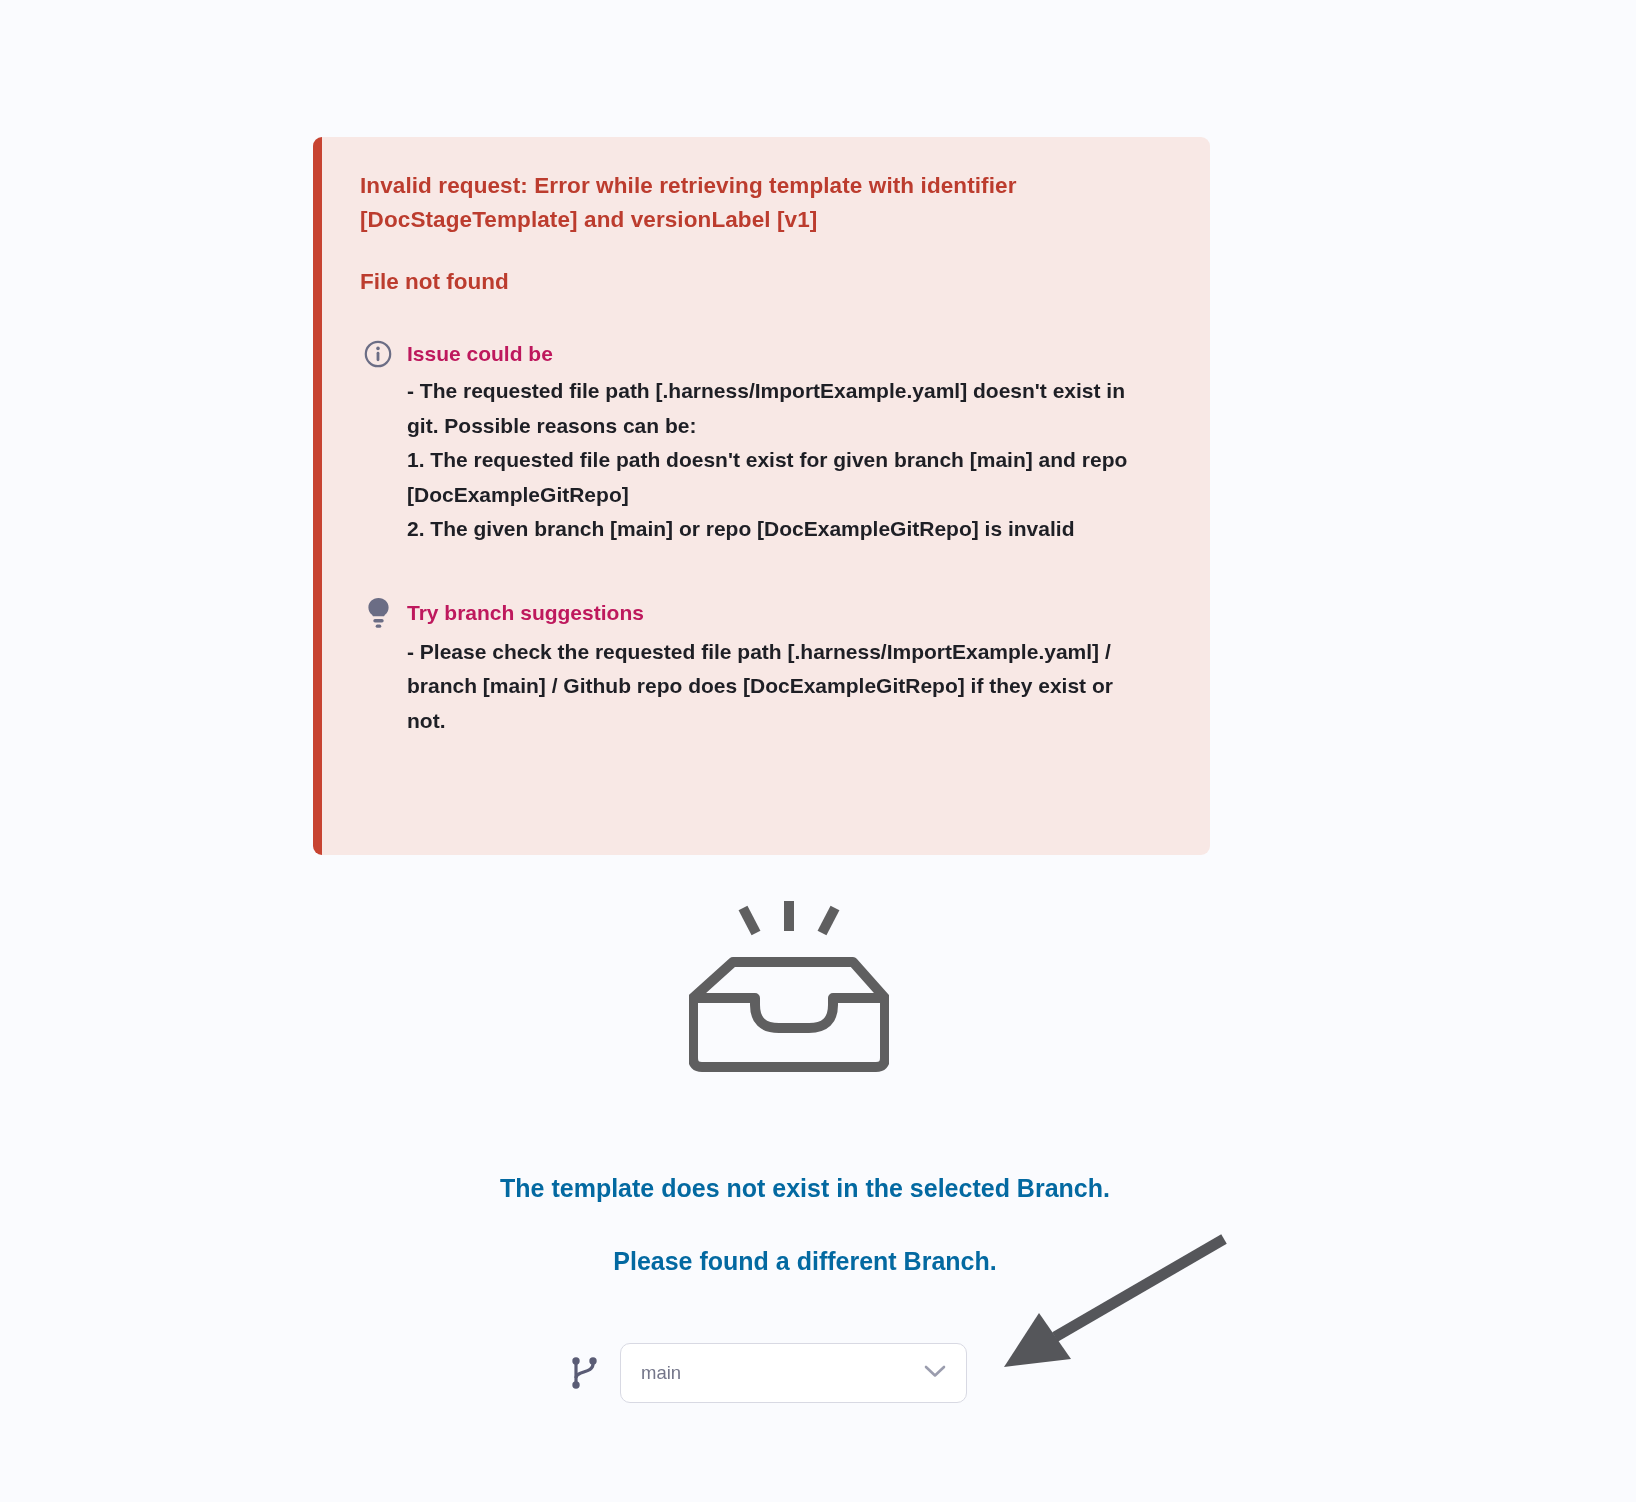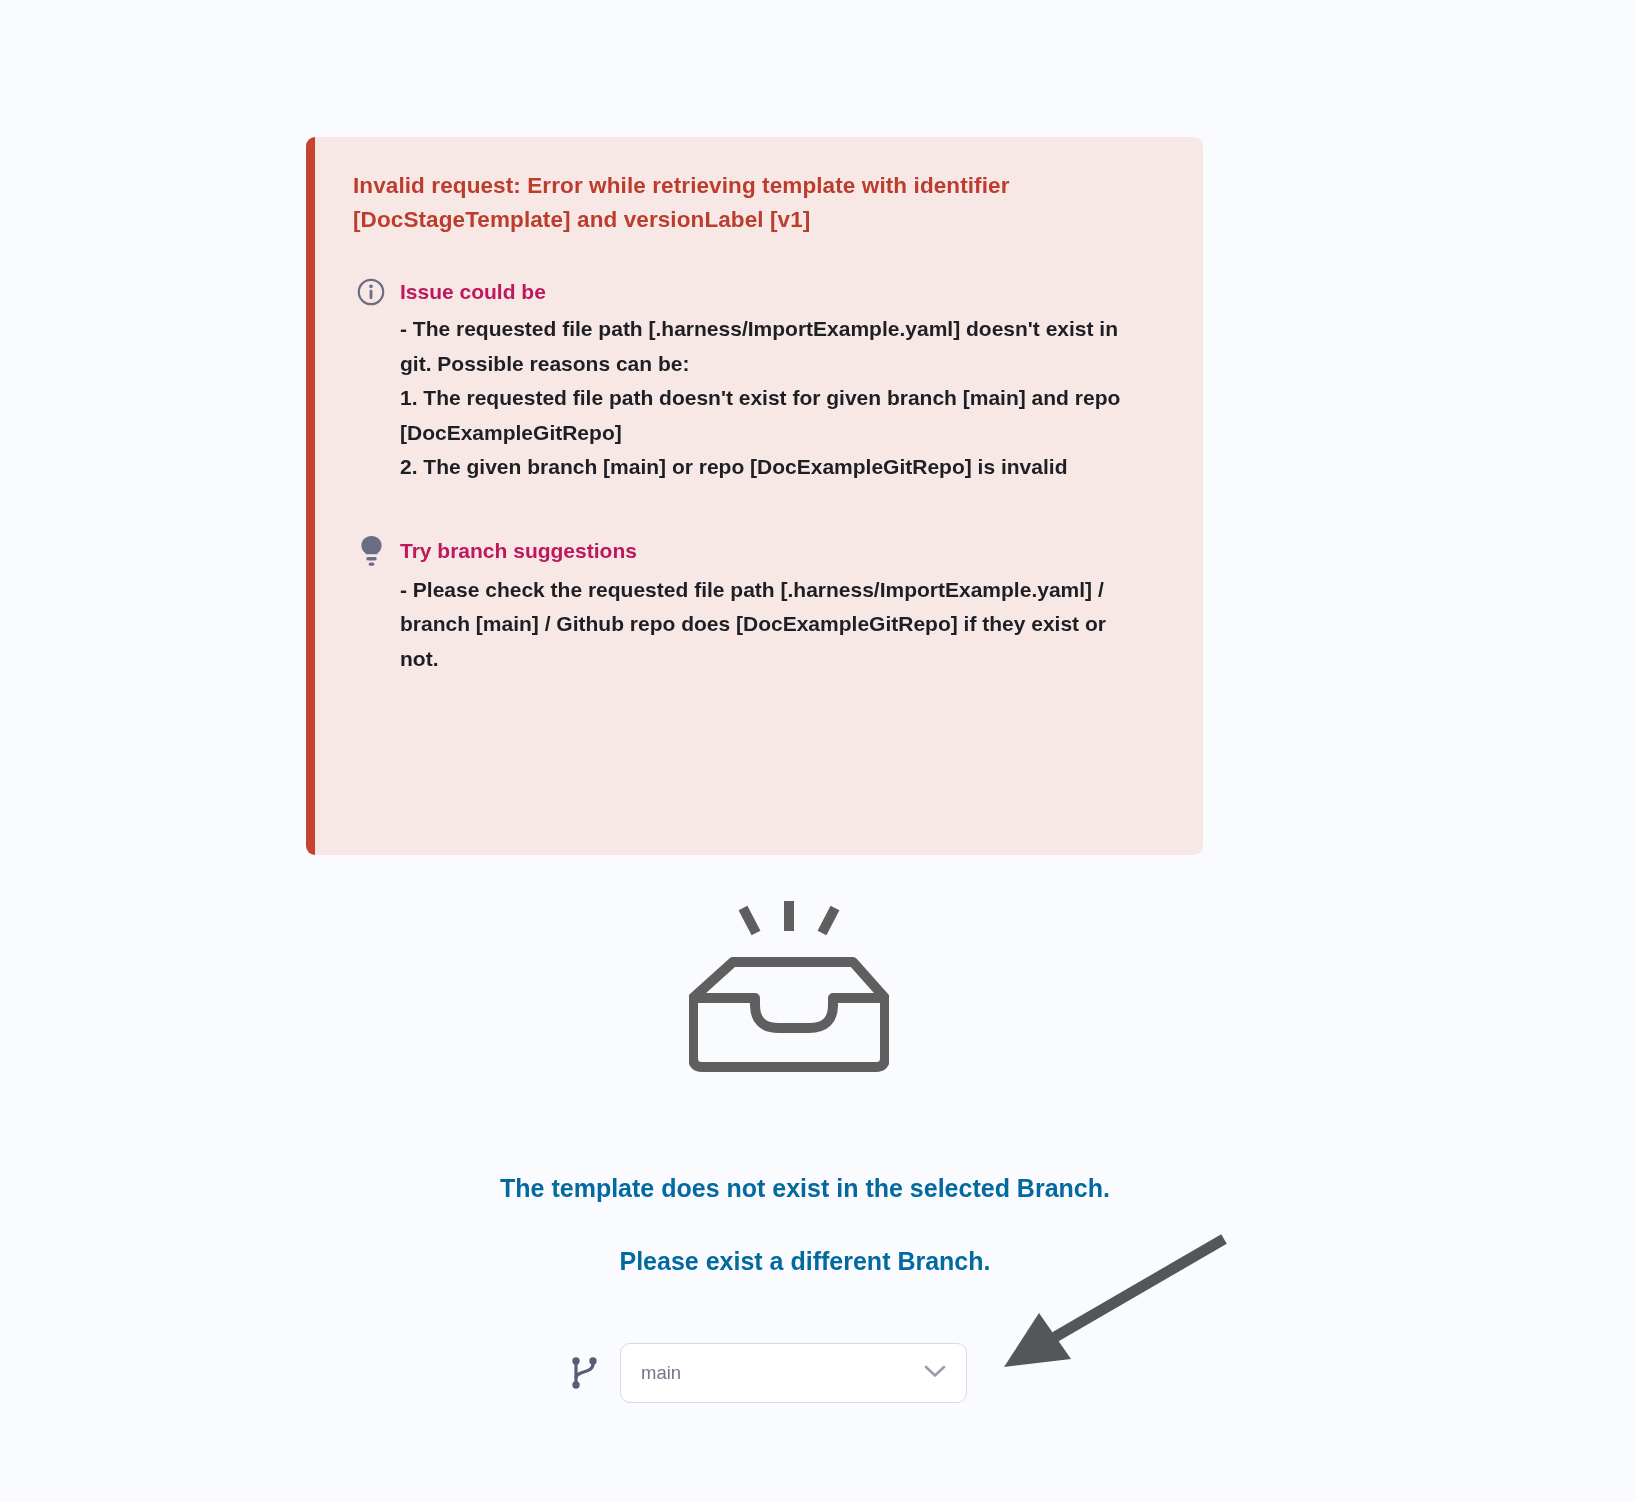--- a/index.html
+++ b/index.html
@@ -8,21 +8,21 @@
     position: relative;
     background: #fafbfe;
     font-family: "Liberation Sans", "DejaVu Sans", sans-serif;
     color: #1e1f25;
     overflow: hidden;
   }
 
   
   .error-panel {
     position: absolute;
-    left: 306px; top: 137px;
+    left: 313px; top: 137px;
     width: 897px; min-height: 718px;
     box-sizing: border-box;
     background: #f8e8e5;
     border-left: 9px solid #c74331;
     border-radius: 9px;
     padding: 32px 30px 110px 38px;
   }
   .error-title {
     color: #bc3c2e;
     font-size: 22.5px;
@@ -107,20 +107,21 @@
     color: #74768a;
   }
   .pointer-arrow { position: absolute; left: 980px; top: 1220px; }
 </style>
 </head>
 <body>
 
 <div class="error-panel">
   <div class="error-title">Invalid request: Error while retrieving template with identifier
 [DocStageTemplate] and versionLabel [v1]</div>
+  <div class="error-subtitle">File not found</div>
 
   <div class="section">
     <div class="section-head">
       <span class="sec-icon">
         <svg width="28" height="28" viewBox="0 0 28 28">
           <circle cx="14" cy="14" r="12.2" fill="none" stroke="#6b6d85" stroke-width="2.2"></circle>
           <circle cx="14" cy="8.4" r="1.8" fill="#6b6d85"></circle>
           <rect x="12.6" y="11.8" width="2.8" height="9.4" rx="1.4" fill="#6b6d85"></rect>
         </svg>
       </span>
@@ -154,21 +155,21 @@
   <svg width="200" height="180" viewBox="0 0 200 180" fill="none" stroke="#5f5f60" stroke-width="10">
     <line x1="100" y1="6" x2="100" y2="36"></line>
     <line x1="54" y1="13" x2="67" y2="38"></line>
     <line x1="146" y1="13" x2="133" y2="38"></line>
     <path d="M4 103 L44 67 H164 L196 103 V163 Q196 172 187 172 H13 Q4 172 4 163 Z" stroke-linejoin="round"></path>
     <path d="M4 103 H66 V110 Q66 133 90 133 H120 Q144 133 144 110 V103 H196" stroke-linejoin="round"></path>
   </svg>
 </div>
 
 <div class="msg msg1">The template does not exist in the selected Branch.</div>
-<div class="msg msg2">Please exist a different Branch.</div>
+<div class="msg msg2">Please found a different Branch.</div>
 
 <div class="select-row">
   <span class="branch-icon-box">
     <svg width="34" height="36" viewBox="0 0 34 36">
       <line x1="8" y1="8" x2="8" y2="28" stroke="#5a5c75" stroke-width="3.2"></line>
       <path d="M25 9 C25 18.5 8 15.5 8 23" fill="none" stroke="#5a5c75" stroke-width="3.2"></path>
       <circle cx="8" cy="6" r="3.7" fill="#5a5c75"></circle>
       <circle cx="25" cy="6" r="3.7" fill="#5a5c75"></circle>
       <circle cx="8" cy="30" r="3.7" fill="#5a5c75"></circle>
     </svg>

